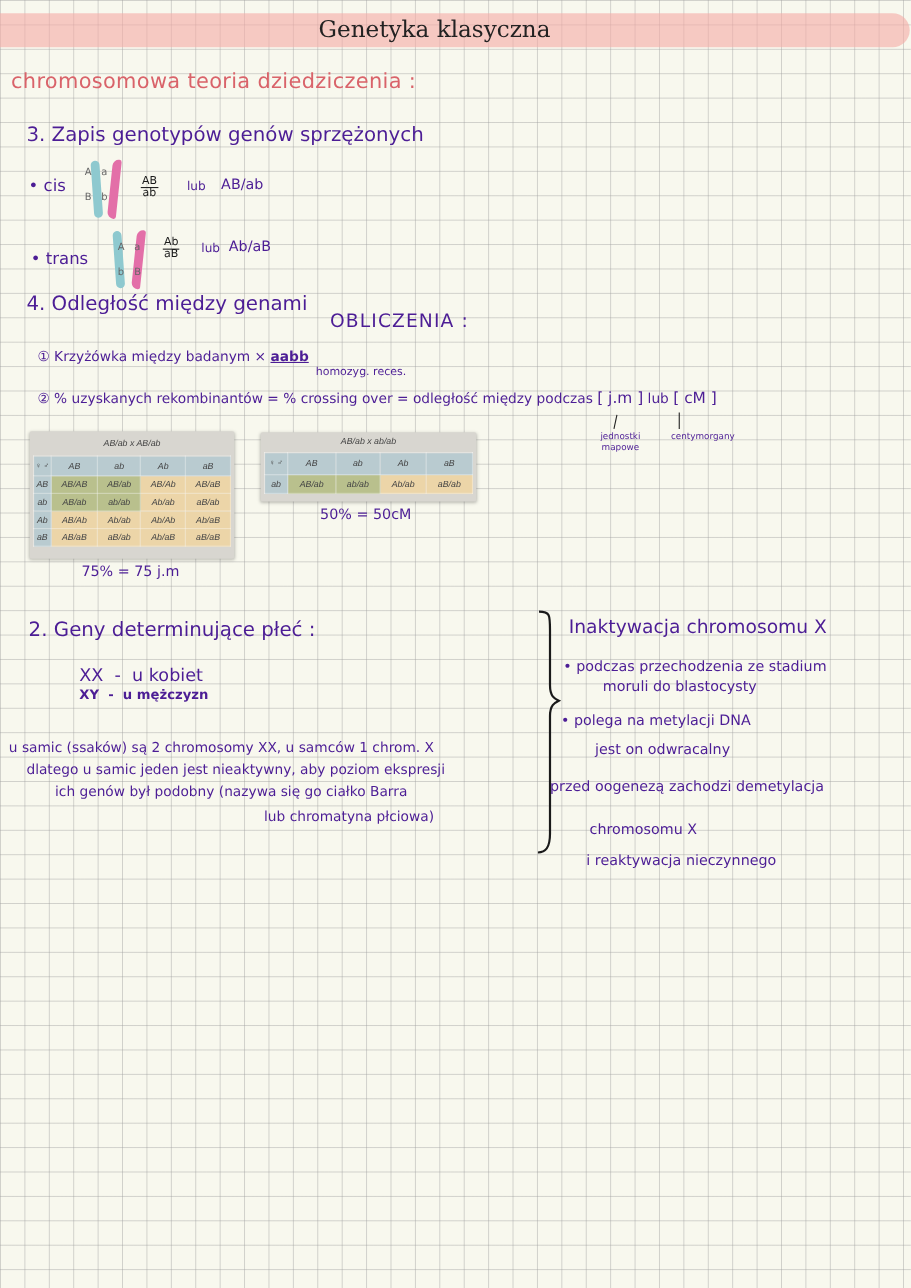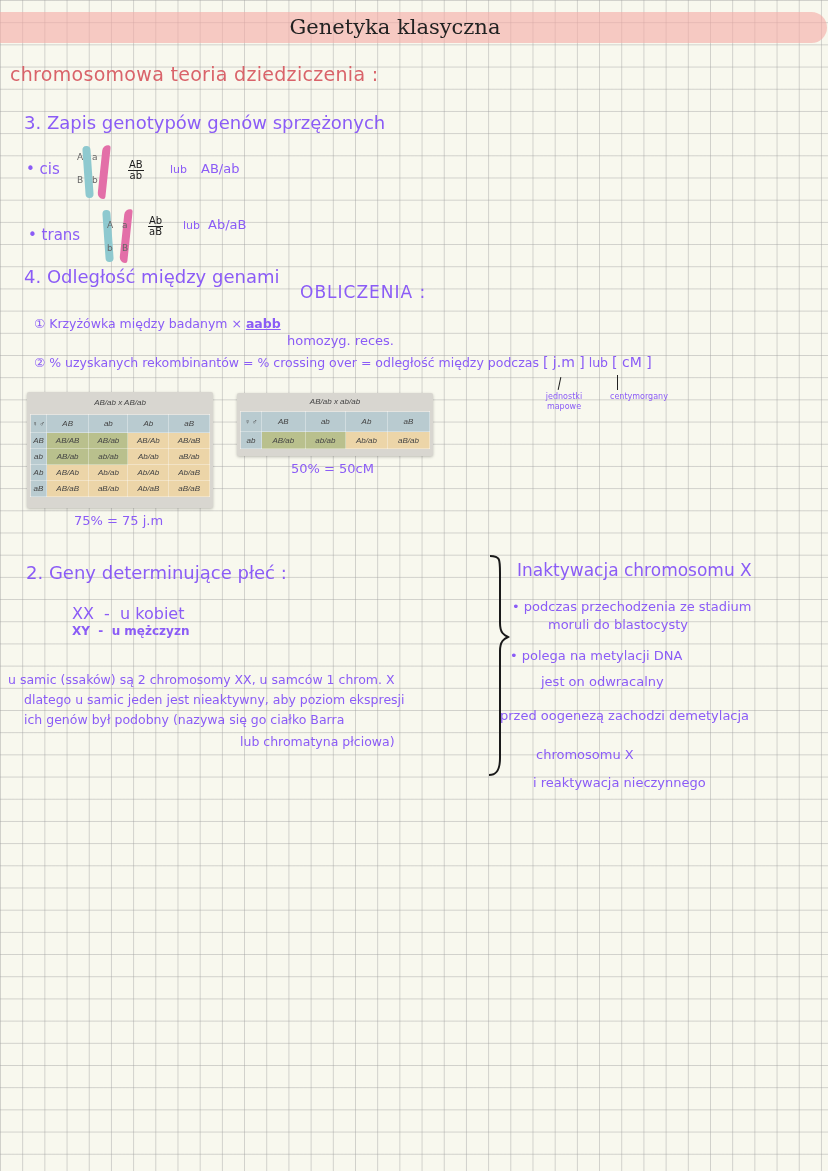--- a/index.html
+++ b/index.html
@@ -8,34 +8,34 @@
     background-color: #f8f8ee;
     background-image:
       linear-gradient(to right, rgba(160,160,160,0.45) 1px, transparent 1px),
       linear-gradient(to bottom, rgba(160,160,160,0.45) 1px, transparent 1px);
     background-size: 22.2px 22.2px;
     background-position: 0px 0px;
     font-family: "DejaVu Sans", sans-serif;
     color: #1a1a1a;
   }
   .abs { position: absolute; }
-  .hand { font-family: "DejaVu Sans", sans-serif; color: #8b5cf6; white-space: nowrap; }
+  .hand { font-family: "DejaVu Sans", sans-serif; color: #4c1d95; white-space: nowrap; }
   .banner {
     left: 0; top: 12px; width: 827px; height: 31px;
     background: rgba(245, 170, 165, 0.6);
     border-radius: 0 16px 16px 0;
   }
   .banner-title {
     left: 0; top: 12px; width: 790px; height: 31px; text-align: center;
     font-family: "DejaVu Serif", serif; font-size: 21px; line-height: 31px; color: #222;
   }
   .subtitle { left: 10px; top: 63px; font-size: 19px; color: #d9636a; letter-spacing: 0.3px; }
   .h3 { font-size: 18px; }
   .small { font-size: 12.5px; }
-  .tiny { font-size: 13px; padding-left: 32px; }
+  .tiny { font-size: 10px; padding-left: 32px; }
   .frac { display: inline-flex; flex-direction: column; align-items: center; font-size: 10px; line-height: 10px; }
   .frac .num { border-bottom: 1.2px solid #222; padding: 0 1px; }
   .chrom { position: absolute; width: 8px; border-radius: 5px; }
   .chrom-blue { background: #8ec9cf; }
   .chrom-pink { background: #e36fa8; }
   .allele { position: absolute; font-size: 9px; color: #666; }
   
   .ptable {
     background: #d8d6d0; border-radius: 2px; box-shadow: 0 1px 3px rgba(0,0,0,0.25);
     font-family: "Liberation Sans", sans-serif; font-style: italic;
@@ -174,21 +174,21 @@
     </table>
 </div>
 <div class="abs hand" style="left:291px; top:461px; font-size:13px;">50% = 50cM</div>
 
 <div class="abs hand h3" style="left:26px; top:562px;">2. Geny determinujące płeć :</div>
 <div class="abs hand" style="left:72px; top:604px; font-size:16px; white-space:pre;">XX  -  u kobiet</div>
 <div class="abs hand" style="left:72px; top:624px; font-size:12px; white-space:pre;font-weight:bold;">XY  -  u mężczyzn</div>
 
 <div class="abs hand" style="left:8px; top:672px; font-size:12.5px;">u samic (ssaków) są 2 chromosomy XX, u samców 1 chrom. X</div>
 <div class="abs hand" style="left:24px; top:692px; font-size:12.5px;">dlatego u samic jeden jest nieaktywny, aby poziom ekspresji</div>
-<div class="abs hand" style="left:24px; top:712px; font-size:12.5px;">ich genów był podobny (nazywa się go ciałko Barra</div>
+<div class="abs hand" style="left:24px; top:712px; font-size:12.5px;padding-left:26px;">ich genów był podobny (nazywa się go ciałko Barra</div>
 <div class="abs hand" style="left:240px; top:734px; font-size:12.5px;">lub chromatyna płciowa)</div>
 
 <svg class="abs brace" width="24" height="226" viewBox="0 0 24 226">
   <path d="M4 3 C 14 3, 14 6, 14 20 L 14 70 C 14 80, 18 82, 22 84 C 18 86, 14 88, 14 98 L 14 205 C 14 218, 10 222, 3 222" fill="none" stroke="#1a1a1a" stroke-width="2"></path>
 </svg>
 
 <div class="abs hand" style="left:517px; top:560px; font-size:17px;">Inaktywacja chromosomu X</div>
 <div class="abs hand" style="left:512px; top:599px; font-size:13px;">• podczas przechodzenia ze stadium</div>
 <div class="abs hand" style="left:548px; top:617px; font-size:13px;">moruli do blastocysty</div>
 <div class="abs hand" style="left:510px; top:648px; font-size:13px;">• polega na metylacji DNA</div>

